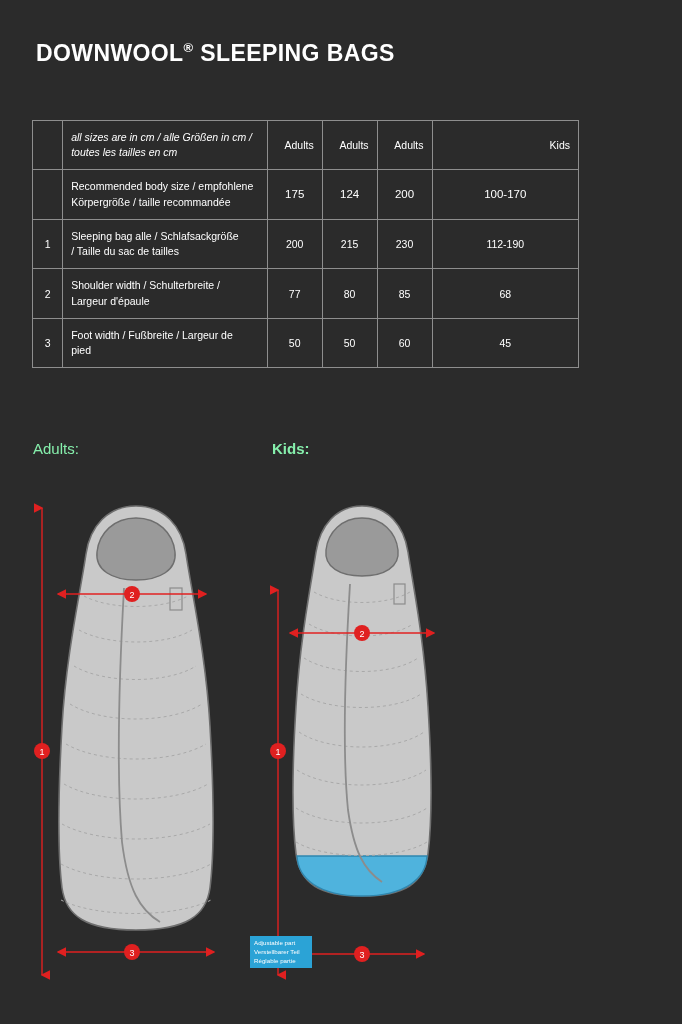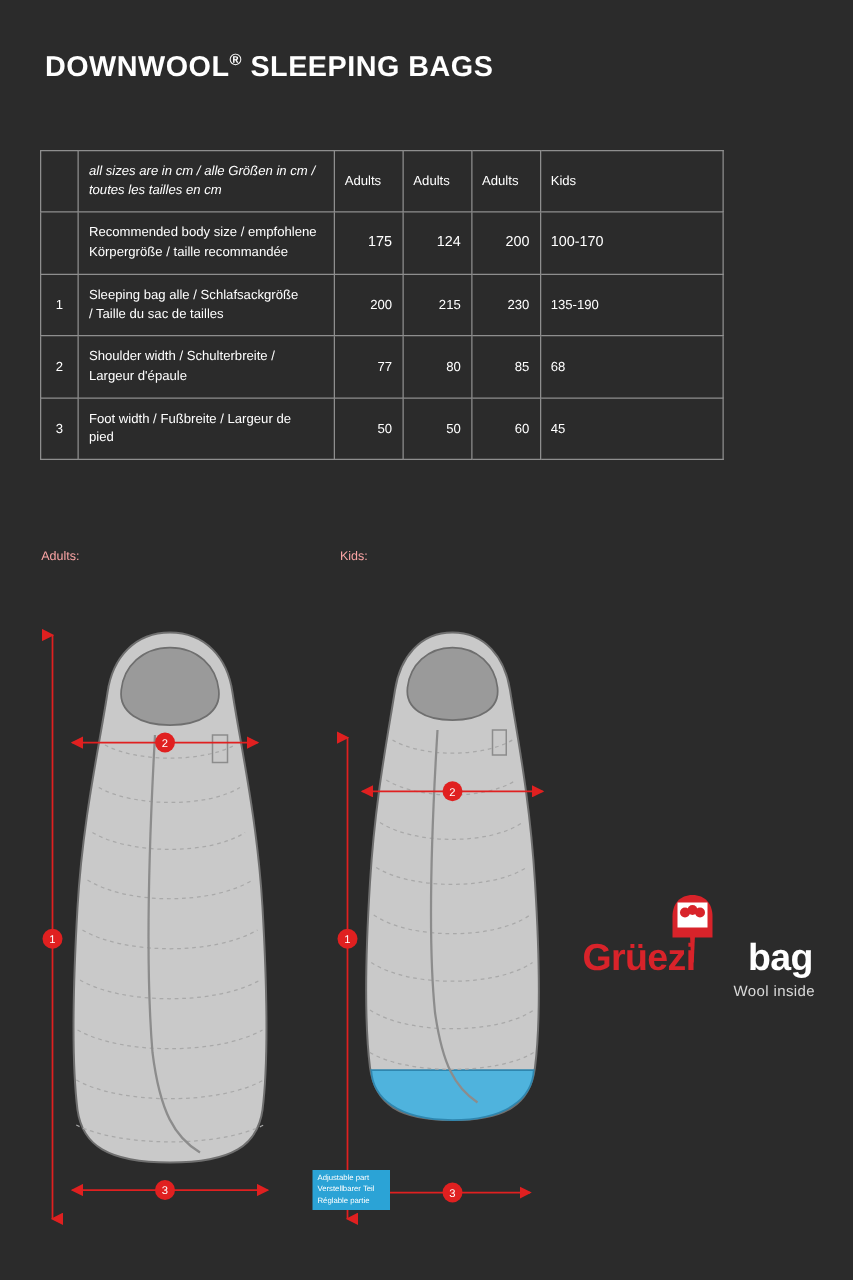--- a/index.html
+++ b/index.html
@@ -52,49 +52,49 @@
   .size-table td, .size-table th {
     border: 1px solid #8e8e8e;
     color: #ffffff;
     font-size: 10.5px;
     padding: 9px 8px;
     vertical-align: middle;
     font-weight: normal;
   }
   .col-num { width: 28px; text-align: center; }
   .col-desc { width: 190px; }
-  .col-a { width: 51px; text-align: right; }
-  .col-kids { width: 136px; }
+  .col-a { width: 51px; text-align: center; }
+  .col-kids { width: 136px; text-align: center; }
 
   .hdr-desc {
     font-style: italic;
     font-weight: bold;
     font-size: 10.5px;
     line-height: 1.45;
   }
   .hdr-cell {
-    text-align: left;
+    text-align: right;
     font-size: 10.5px;
   }
   .row-rec td {
     font-weight: normal;
     font-size: 10.5px;
     line-height: 1.45;
   }
   .row-rec .val { font-size: 11.5px; }
   .cell-desc { line-height: 1.45; }
 
   
   .sect-label {
     position: absolute;
-    font-size: 10px;
-    color: #fca5a5;
+    font-size: 15px;
+    color: #86efac;
   }
   .sect-adults { left: 33px; top: 440px; }
-  .sect-kids { left: 272px; top: 440px; }
+  .sect-kids { left: 272px; top: 440px; font-weight: bold; }
 
   
   .illus {
     position: absolute;
     left: 0;
     top: 470px;
     width: 682px;
     height: 554px;
   }
 
@@ -172,21 +172,21 @@
       </tr>
       <tr>
         <td class="col-num">1</td>
         <td class="col-desc cell-desc">
           <div>Sleeping bag alle / Schlafsackgröße</div>
           <div>/ Taille du sac de tailles</div>
         </td>
         <td class="col-a">200</td>
         <td class="col-a">215</td>
         <td class="col-a">230</td>
-        <td class="col-kids">135-190</td>
+        <td class="col-kids">112-190</td>
       </tr>
       <tr>
         <td class="col-num">2</td>
         <td class="col-desc cell-desc">
           <div>Shoulder width / Schulterbreite /</div>
           <div>Largeur d'épaule</div>
         </td>
         <td class="col-a">77</td>
         <td class="col-a">80</td>
         <td class="col-a">85</td>
@@ -305,30 +305,14 @@
     </svg>
 
     
     <div class="adjustable-box" style="left:250px; top:466px;">
       <div>Adjustable part</div>
       <div>Verstellbarer Teil</div>
       <div>Réglable partie</div>
     </div>
   </div>
 
-  <div class="logo">
-    <svg width="190" height="92" viewBox="0 0 190 92">
-      <path d="M88,6 C78,6 72,13 72,23 L72,40 L104,40 L104,23 C104,13 98,6 88,6 Z" fill="#d8232a"></path>
-      <path d="M76,12 L100,12 L100,32 L76,32 Z" fill="#ffffff"></path>
-      <g fill="#d8232a">
-        <circle cx="82" cy="20" r="4"></circle>
-        <circle cx="88" cy="18" r="4"></circle>
-        <circle cx="94" cy="20" r="4"></circle>
-      </g>
-      <path d="M86,38 L90,38 L89,60 L87,60 Z" fill="#d8232a"></path>
-    </svg>
-    <div class="logo-text">
-      <span class="logo-gruezi">Grüezi</span><span class="logo-bag" style="margin-left:42px;">bag</span>
-    </div>
-    <div class="logo-sub">Wool inside</div>
-  </div>
 
 </div>
 
 </body></html>

